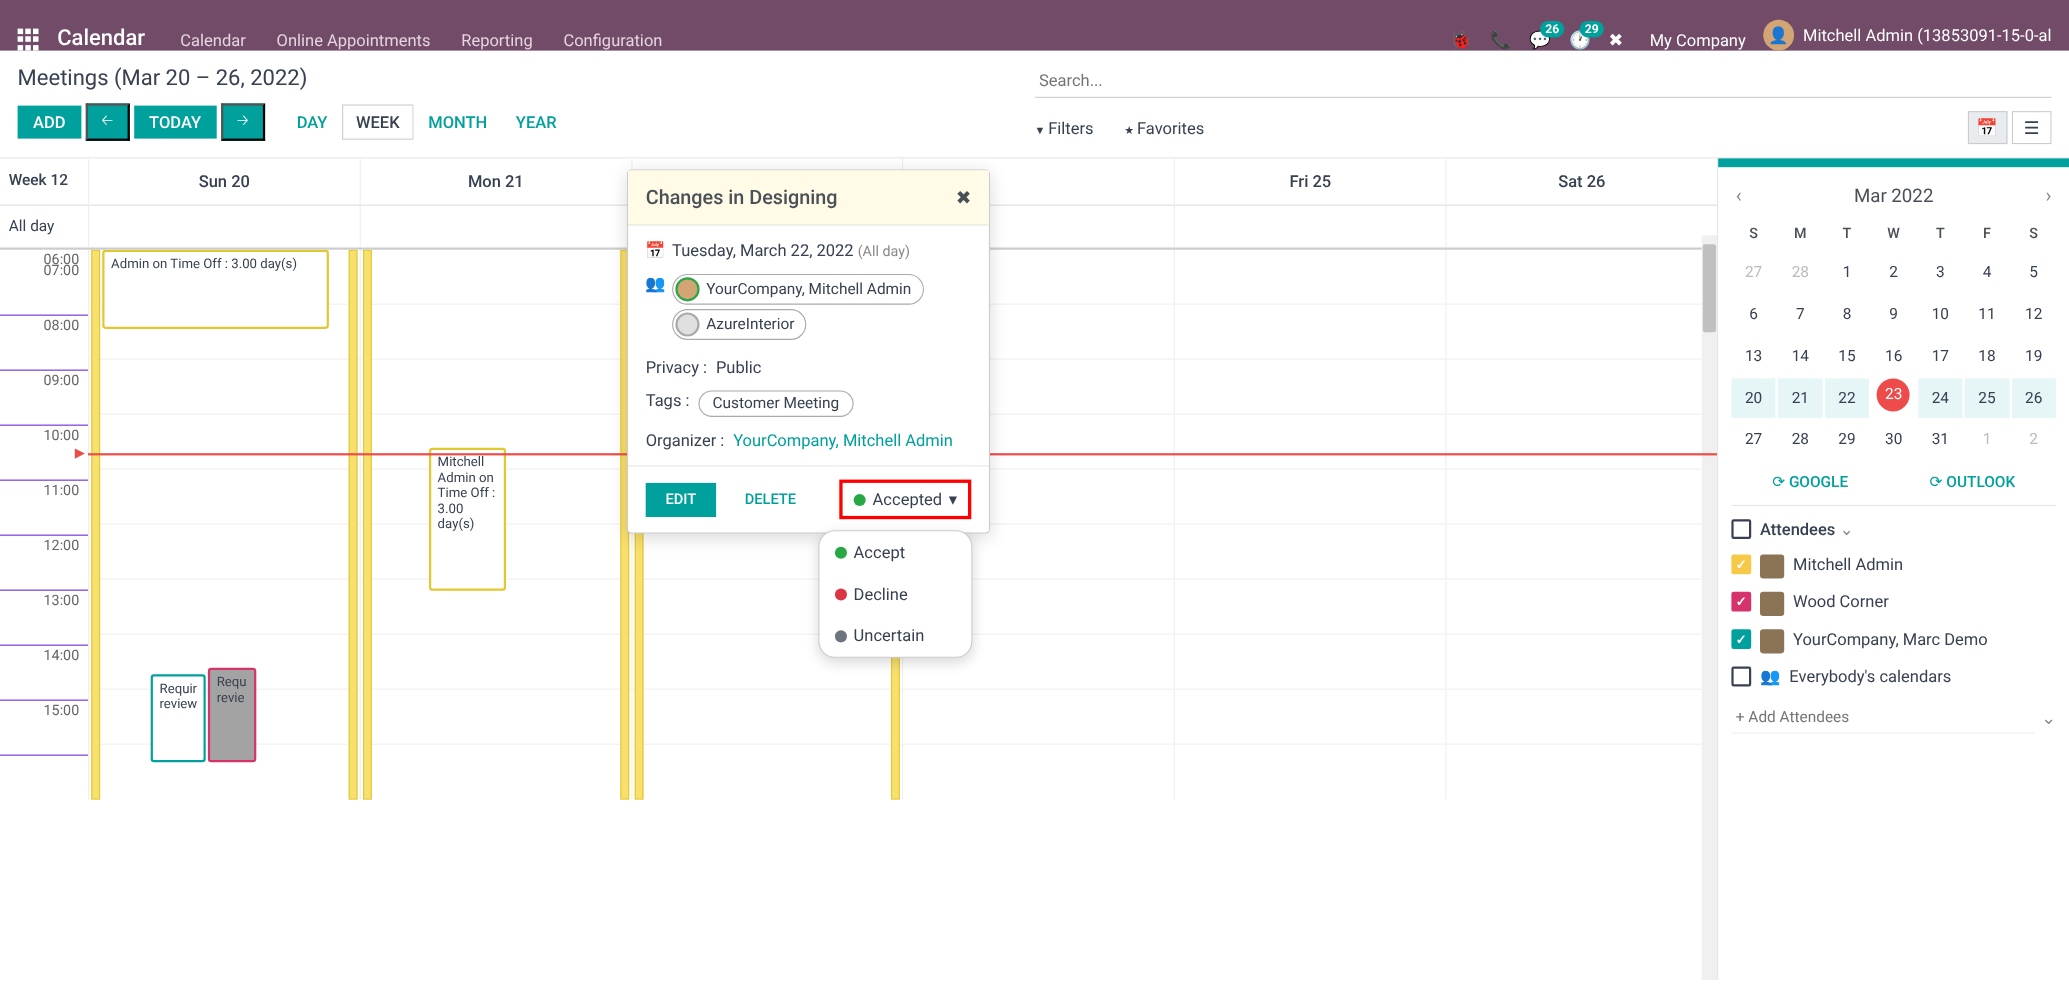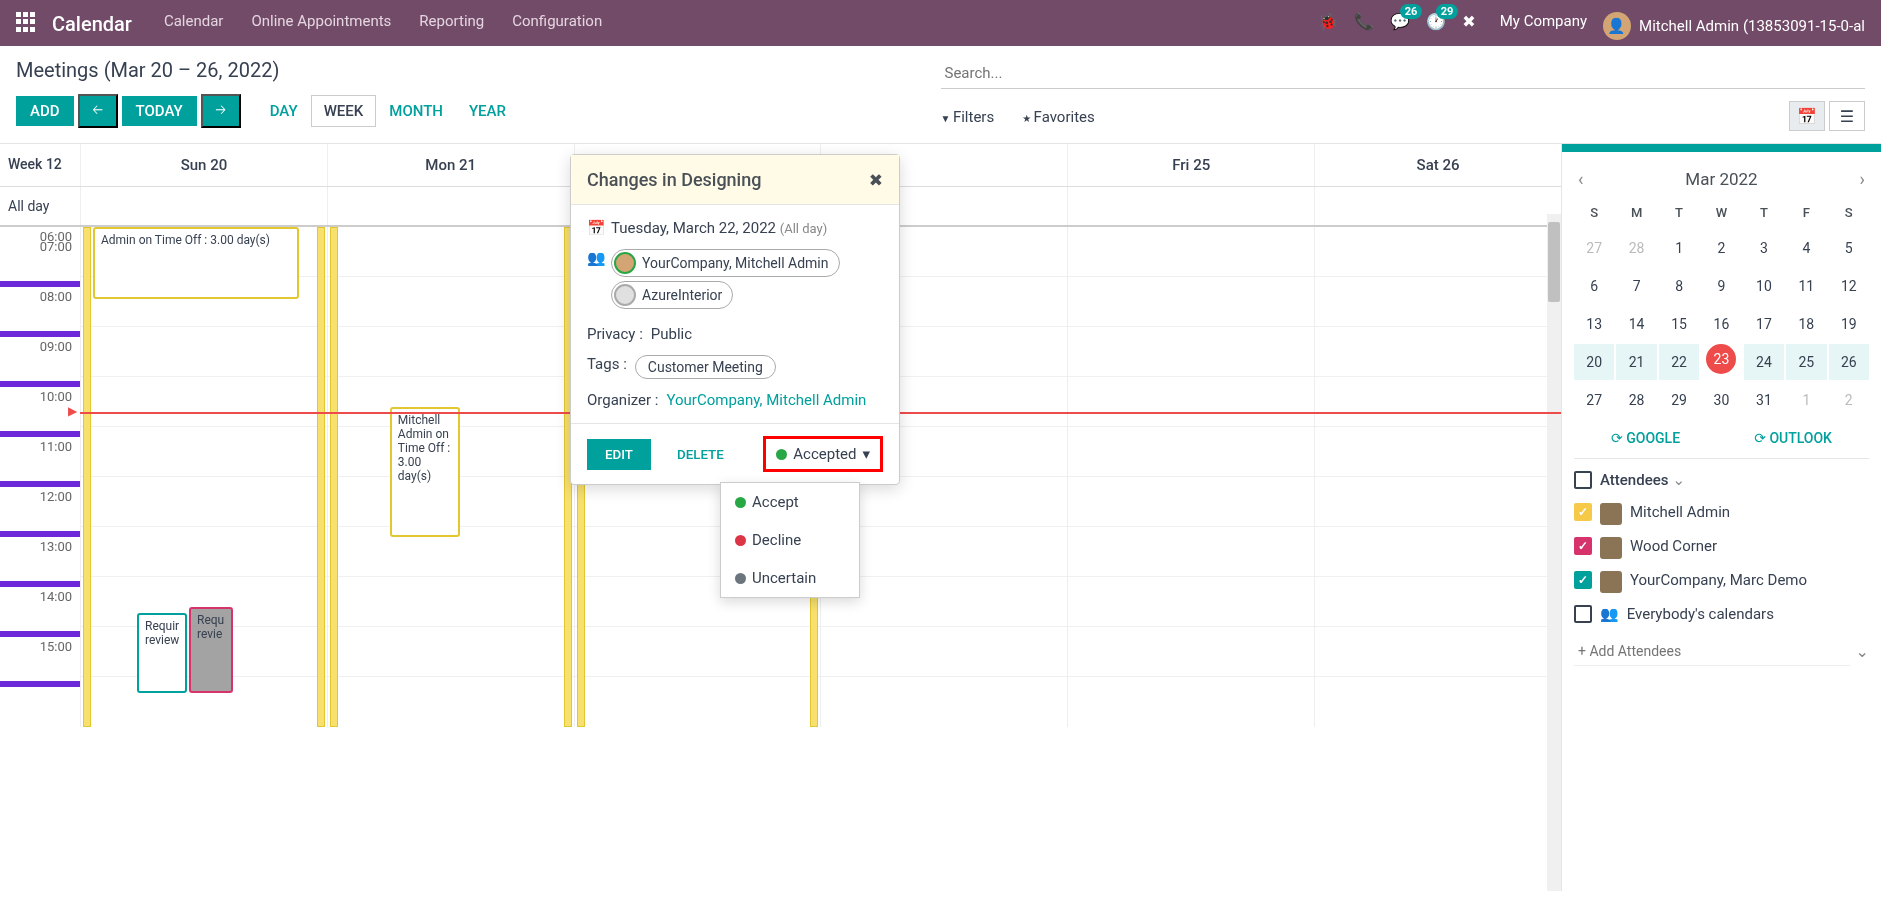--- a/index.html
+++ b/index.html
@@ -1,19 +1,19 @@
 <!DOCTYPE html>
 <html><head>
   <meta charset="utf-8">
   <style>
     * { margin: 0; padding: 0; box-sizing: border-box; font-family: -apple-system, BlinkMacSystemFont, "Segoe UI", Roboto, sans-serif; }
     body { background: #fff; color: #374151; overflow: hidden; }
     
     
-    .navbar { background: #714B67; height: 46px; display: flex; align-items: flex-start; padding: 12px 16px; color: #fff; }
+    .navbar { background: #714B67; height: 46px; display: flex; align-items: flex-end; padding: 0 16px; color: #fff; }
     .navbar .apps-icon { width: 20px; height: 20px; margin-right: 16px; cursor: pointer; display: flex; flex-wrap: wrap; gap: 2px; }
     .navbar .apps-icon span { width: 5px; height: 5px; background: #fff; }
     .navbar .brand { font-size: 20px; font-weight: 500; margin-right: 32px; }
     .navbar .nav-link { color: #e5d5e0; font-size: 15px; margin-right: 28px; cursor: pointer; }
     .navbar .spacer { flex: 1; }
     .navbar .icon-btn { margin: 0 8px; cursor: pointer; position: relative; color: #fff; }
     .badge { position: absolute; top: -8px; right: -12px; background: #00A09D; color: #fff; font-size: 11px; font-weight: bold; padding: 1px 5px; border-radius: 8px; }
     .navbar .company { margin: 0 16px; font-size: 15px; }
     .navbar .user { display: flex; align-items: center; font-size: 15px; }
     .avatar { width: 28px; height: 28px; border-radius: 50%; background: #d4a574; margin-right: 8px; display: flex; align-items: center; justify-content: center; }
@@ -52,21 +52,21 @@
     
     
     .allday-row { display: flex; border-bottom: 2px solid #ccc; min-height: 40px; }
     .allday-row .time-gutter { width: 80px; padding: 8px; font-size: 14px; display: flex; align-items: center; }
     .allday-row .day-col { flex: 1; border-left: 1px solid #eee; position: relative; padding: 2px; }
     .allday-event { background: #F7E06E; border: 1px solid #E3C730; border-radius: 3px; padding: 4px 6px; font-size: 13px; color: #374151; cursor: pointer; }
     
     
     .time-grid { display: flex; position: relative; height: 500px; overflow-y: auto; }
     .time-col { width: 80px; }
-    .time-slot { height: 50px; padding: 2px 8px; font-size: 13px; color: #666; text-align: right; border-bottom: 6px solid #6d28d9; }
+    .time-slot { height: 50px; padding: 2px 8px; font-size: 13px; color: #666; text-align: right; border-bottom: 1px solid #6d28d9; }
     .day-grid { flex: 1; display: flex; position: relative; }
     .day-column { flex: 1; border-left: 1px solid #eee; position: relative; }
     .hour-line { height: 50px; border-bottom: 1px solid #f0f0f0; }
     
     .now-line { position: absolute; left: 0; right: 0; height: 2px; background: #EE4B4B; z-index: 5; }
     .now-line::before { content: "▶"; color: #EE4B4B; position: absolute; left: -12px; top: -8px; font-size: 12px; }
     
     .cal-event { position: absolute; border-radius: 3px; padding: 4px 6px; font-size: 12px; cursor: pointer; overflow: hidden; }
     .event-yellow { background: #fff; border: 2px solid #E3C730; }
     .event-teal { background: #fff; border: 2px solid #00A09D; }
@@ -363,21 +363,21 @@
         <button class="btn-delete">DELETE</button>
         <div style="flex:1"></div>
         <div class="status-dropdown">
           <span class="dot green"></span>
           <span>Accepted</span>
           <span style="margin-left:6px;">▾</span>
         </div>
       </div>
     </div>
 
-    <div class="dropdown-menu" style="left:720px; top:338px;">
+    <div class="dropdown-menu" style="left:744px; top:338px;border-radius:15px;">
       <div class="dropdown-item">
           <span class="dot green"></span>
           <span>Accept</span>
         </div>
       <div class="dropdown-item">
           <span class="dot red"></span>
           <span>Decline</span>
         </div>
       <div class="dropdown-item">
           <span class="dot gray"></span>

